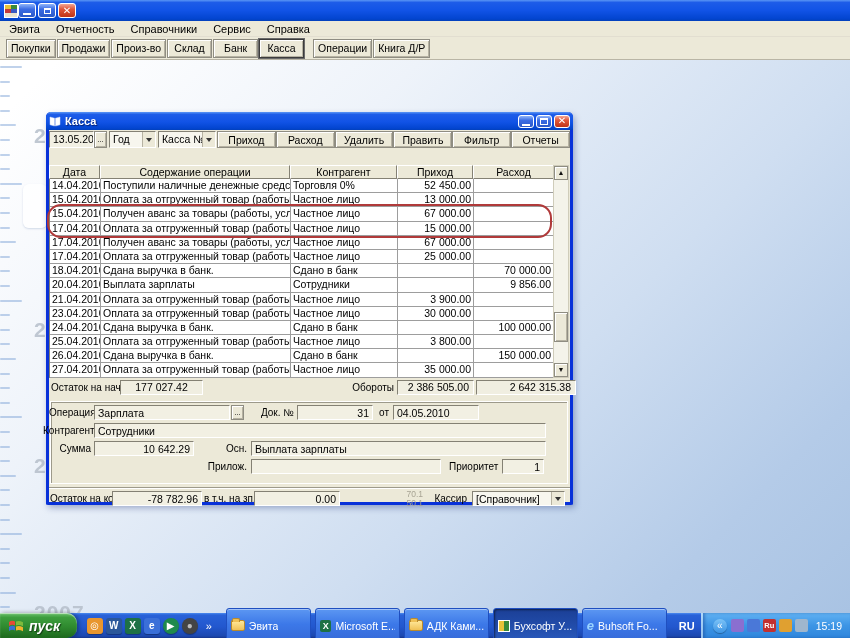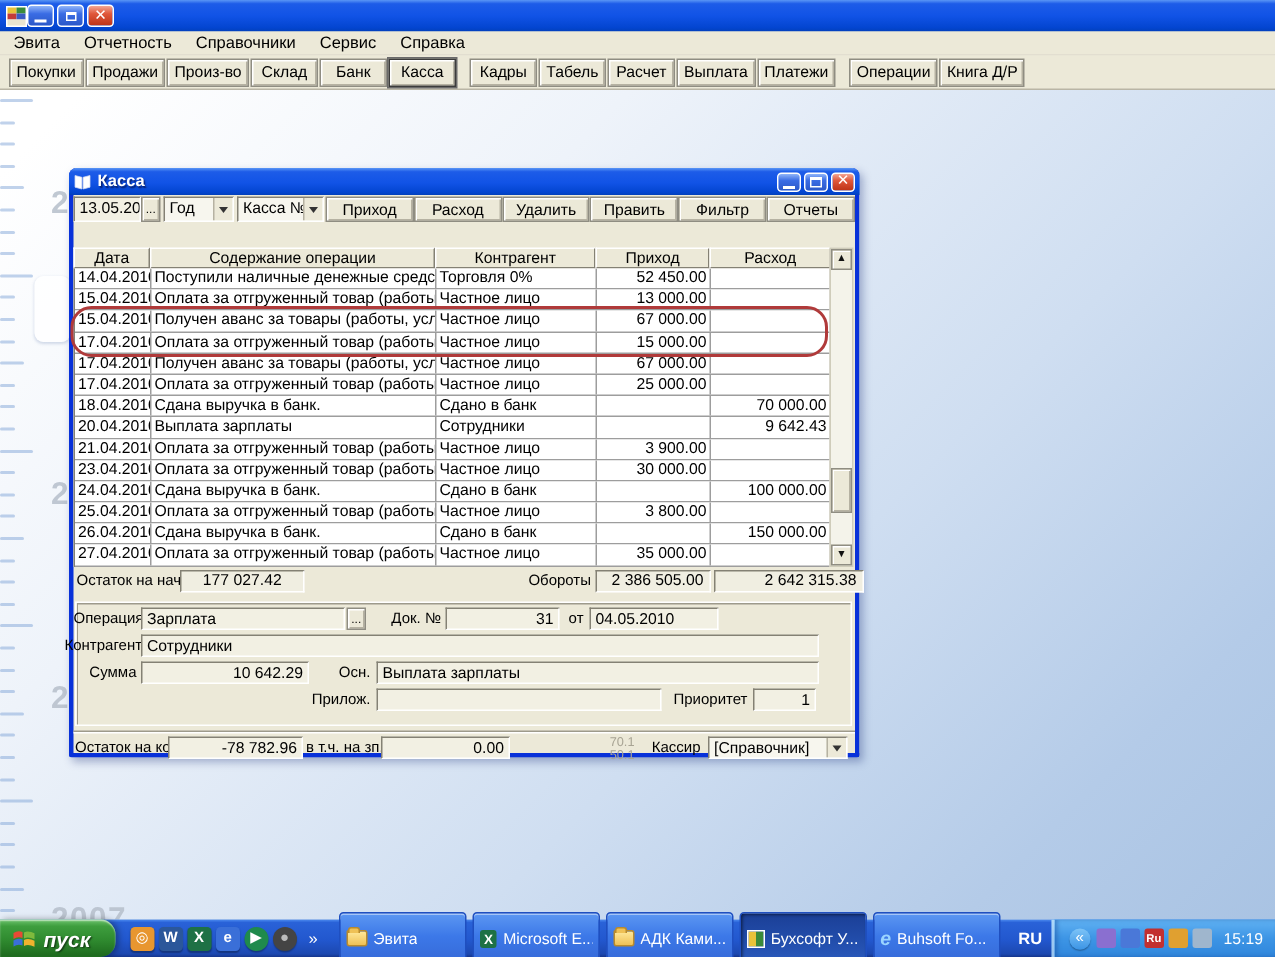--- a/index.html
+++ b/index.html
@@ -183,27 +183,20 @@
     </div>
 
   <div class="toolbar">
       <div class="tb-group">
         <button class="tb-btn">Покупки</button>
         <button class="tb-btn">Продажи</button>
         <button class="tb-btn">Произ-во</button>
         <button class="tb-btn">Склад</button>
         <button class="tb-btn">Банк</button>
         <button class="tb-btn active">Касса</button>
-      </div>
-      <div class="tb-group">
-        <button class="tb-btn">Кадры</button>
-        <button class="tb-btn">Табель</button>
-        <button class="tb-btn">Расчет</button>
-        <button class="tb-btn">Выплата</button>
-        <button class="tb-btn">Платежи</button>
       </div>
       <div class="tb-group">
         <button class="tb-btn">Операции</button>
         <button class="tb-btn">Книга Д/Р</button>
       </div>
     </div>
 
   <div class="desktop">
     <div id="ticks">
         <div class="tick" style="top: 6px; width: 22px;"></div>
@@ -352,21 +345,21 @@
               <div class="tcell c-desc">Сдана выручка в банк.</div>
               <div class="tcell c-contragent">Сдано в банк</div>
               <div class="tcell c-prihod"></div>
               <div class="tcell c-rashod">70 000.00</div>
             </div>
             <div class="trow">
               <div class="tcell c-date">20.04.2010</div>
               <div class="tcell c-desc">Выплата зарплаты</div>
               <div class="tcell c-contragent">Сотрудники</div>
               <div class="tcell c-prihod"></div>
-              <div class="tcell c-rashod">9 642.43</div>
+              <div class="tcell c-rashod">9 856.00</div>
             </div>
             <div class="trow">
               <div class="tcell c-date">21.04.2010</div>
               <div class="tcell c-desc">Оплата за отгруженный товар (работы, услуги)</div>
               <div class="tcell c-contragent">Частное лицо</div>
               <div class="tcell c-prihod">3 900.00</div>
               <div class="tcell c-rashod"></div>
             </div>
             <div class="trow">
               <div class="tcell c-date">23.04.2010</div>
@@ -431,21 +424,21 @@
           <div class="field ffield" style="left:344px; width:86px;">04.05.2010</div>
         </div>
 
         <div class="frow" style="top:293px; left:0; width:521px;">
           <span class="flabel" style="left:-6px; width:48px;">Контрагент</span>
           <div class="field ffield" style="left:45px; width:452px;">Сотрудники</div>
         </div>
 
         <div class="frow" style="top:311px; left:0; width:521px;">
           <span class="flabel" style="left:0; width:42px;">Сумма</span>
-          <div class="field ffield" style="left:45px; width:112px; text-align:right;">10 642.29</div>
+          <div class="field ffield" style="left:45px; width:100px; text-align:right;">10 642.29</div>
           <span class="flabel" style="left:172px; width:26px;">Осн.</span>
           <div class="field ffield" style="left:202px; width:295px;">Выплата зарплаты</div>
         </div>
 
         <div class="frow" style="top:329px; left:0; width:521px;">
           <span class="flabel" style="left:152px; width:46px;">Прилож.</span>
           <div class="field ffield" style="left:202px; width:190px;"></div>
           <span class="flabel" style="left:400px; width:48px;">Приоритет</span>
           <div class="field ffield" style="left:453px; width:42px; text-align:right;">1</div>
         </div>

